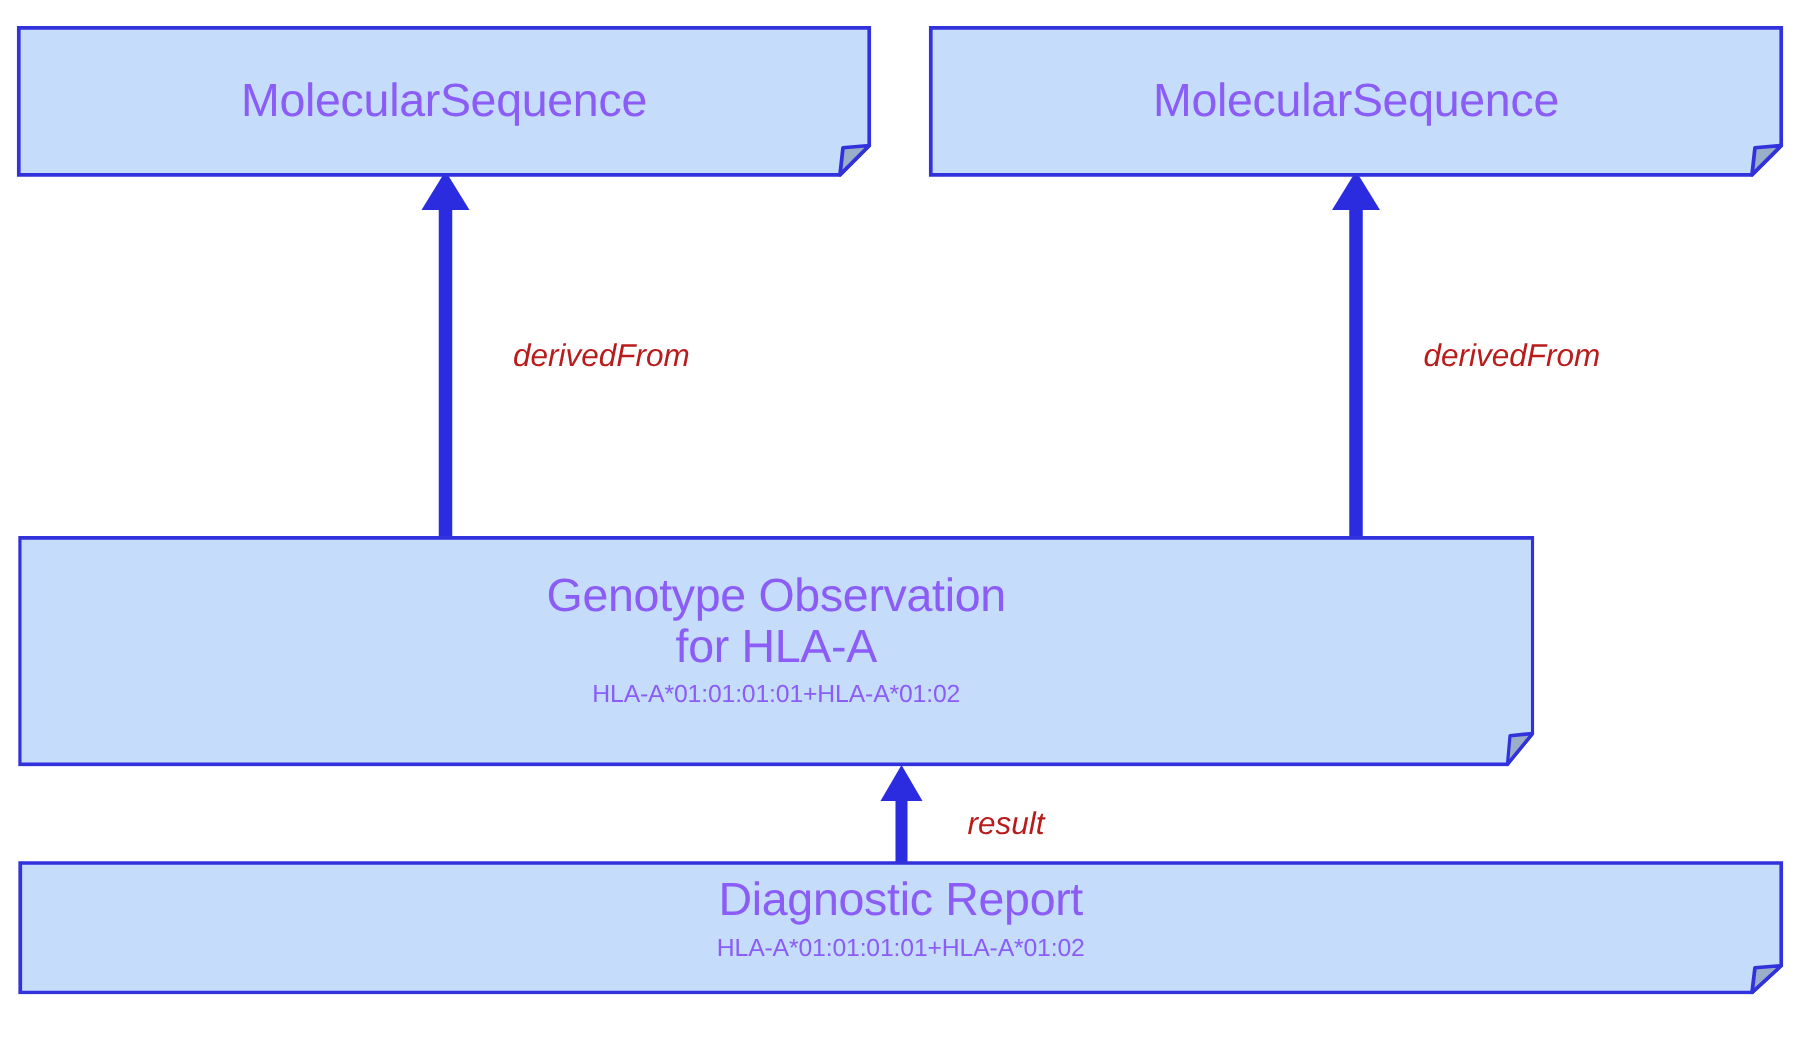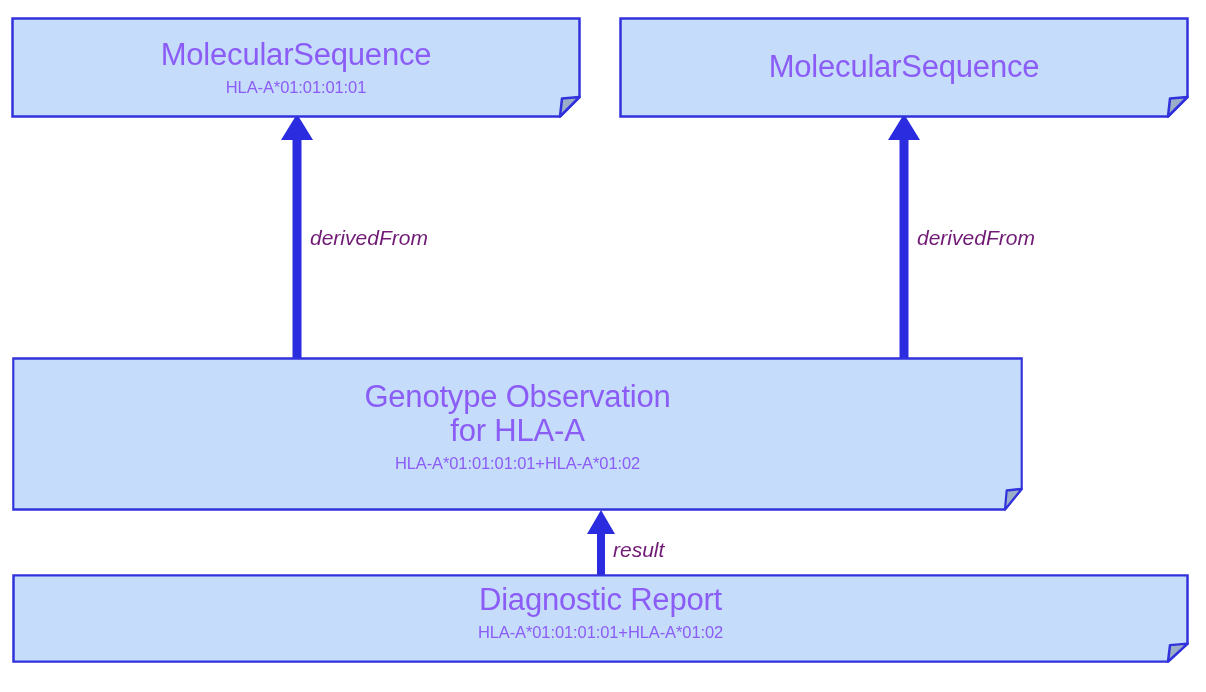--- a/index.html
+++ b/index.html
@@ -61,23 +61,24 @@
     position: absolute;
   }
   .edge svg {
     display: block;
     overflow: visible;
   }
   .edge-label {
     position: absolute;
     font-size: 21px;
     font-style: italic;
-    color: #701a75;
+    color: #b91c1c;
     white-space: nowrap;
     font-family: "Liberation Sans", sans-serif;
+    margin-left: 32px;
   }
 </style>
 </head>
 <body>
 
 <div id="canvas">
 
   <div class="edge" style="left:276px; top:112px; width:42px; height:250px;">
     <svg width="42" height="250" viewBox="0 0 42 250">
       <line x1="21" y1="250" x2="21" y2="22" stroke="#2b2be0" stroke-width="9"></line>
@@ -102,21 +103,20 @@
   </div>
   <div class="edge-label" style="left:613px; top:538px;">result</div>
 
   <div class="node" style="left:11px; top:17px; width:570px; height:101px;">
     <svg class="shape" viewBox="0 0 570 101" preserveAspectRatio="none">
       <path d="M1.5,1.5 H568.5 V80 L549,99.5 H1.5 Z" fill="#c5dcfa" stroke="#3232dc" stroke-width="2.5"></path>
       <path d="M568.5,80 L549,99.5 L551,81.5 Z" fill="#9aaec8" stroke="#3232dc" stroke-width="2.5" stroke-linejoin="round"></path>
     </svg>
     <div class="content">
       <div class="title">MolecularSequence</div>
-      <div class="subtitle">HLA-A*01:01:01:01</div>
     </div>
   </div>
 
   <div class="node" style="left:619px; top:17px; width:570px; height:101px;">
     <svg class="shape" viewBox="0 0 570 101" preserveAspectRatio="none">
       <path d="M1.5,1.5 H568.5 V80 L549,99.5 H1.5 Z" fill="#c5dcfa" stroke="#3232dc" stroke-width="2.5"></path>
       <path d="M568.5,80 L549,99.5 L551,81.5 Z" fill="#9aaec8" stroke="#3232dc" stroke-width="2.5" stroke-linejoin="round"></path>
     </svg>
     <div class="content">
       <div class="title">MolecularSequence</div>

